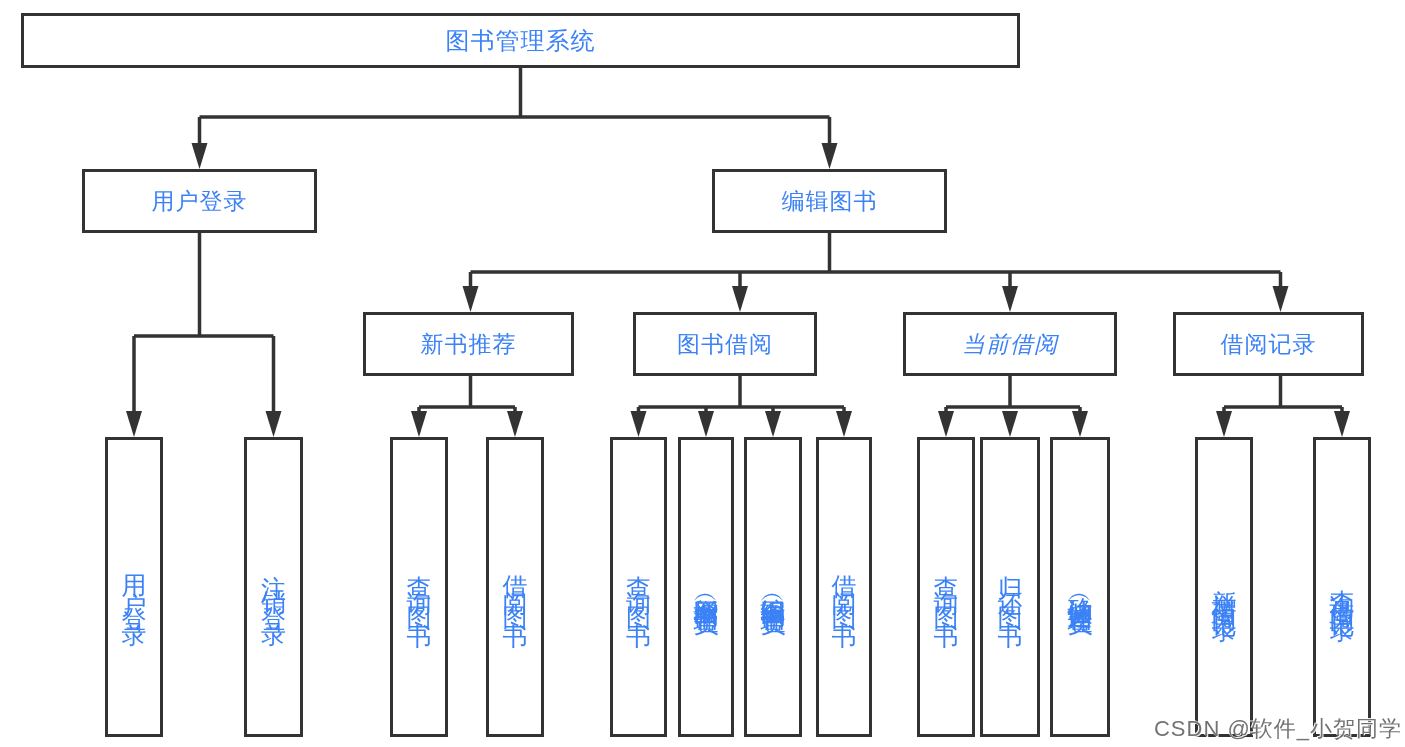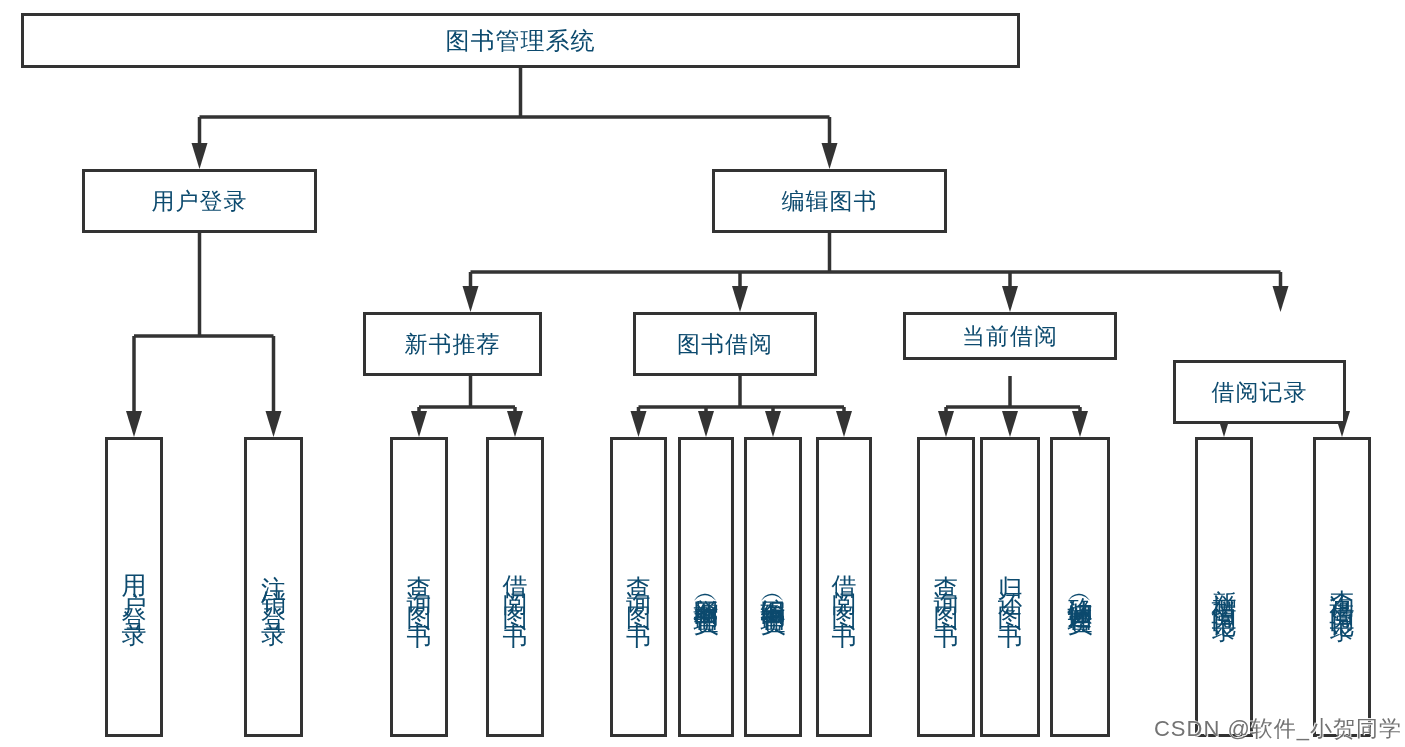--- a/index.html
+++ b/index.html
@@ -24,21 +24,21 @@
   }
   #connectors polygon { fill: #333333; stroke: none; }
   .node {
     position: absolute;
     box-sizing: border-box;
     border: 3px solid #333333;
     background: #ffffff;
     display: flex;
     align-items: center;
     justify-content: center;
-    color: #0c4a6e;
+    color: #3b82f6;
   }
   .node.h {
     font-size: 23px;
     letter-spacing: 1px;
     white-space: nowrap;
   }
   .node.root-box { font-size: 24px; }
   .node.v {
     writing-mode: vertical-rl;
     text-orientation: mixed;
@@ -124,24 +124,24 @@
     <path d="M1342 407 V413"></path>
     <polygon points="1216,411 1232,411 1224,437"></polygon>
     <polygon points="1334,411 1350,411 1342,437"></polygon>
   </svg>
 
   <div class="node h root-box" style="left:21px; top:13px; width:999px; height:55px;">图书管理系统</div>
 
   <div class="node h" style="left:82px; top:169px; width:235px; height:64px;">用户登录</div>
   <div class="node h" style="left:712px; top:169px; width:235px; height:64px;">编辑图书</div>
 
-  <div class="node h" style="left:363px; top:312px; width:179px; height:64px;">新书推荐</div>
+  <div class="node h" style="left:363px; top:312px; width:211px; height:64px;">新书推荐</div>
   <div class="node h" style="left:633px; top:312px; width:184px; height:64px;">图书借阅</div>
-  <div class="node h" style="left:903px; top:312px; width:214px; height:48px;">当前借阅</div>
-  <div class="node h" style="left:1173px; top:312px; width:173px; height:64px;margin-top:48px;">借阅记录</div>
+  <div class="node h" style="left:903px; top:312px; width:214px; height:64px;font-style:italic;">当前借阅</div>
+  <div class="node h" style="left:1173px; top:312px; width:191px; height:64px;">借阅记录</div>
 
   <div class="node v ls-lg" style="left:105px; top:437px; width:58px; height:300px;">用户登录</div>
   <div class="node v ls-lg" style="left:244px; top:437px; width:59px; height:300px;">注销登录</div>
 
   <div class="node v ls-lg" style="left:390px; top:437px; width:58px; height:300px;">查询图书</div>
   <div class="node v ls-lg" style="left:486px; top:437px; width:58px; height:300px;">借阅图书</div>
 
   <div class="node v ls-lg" style="left:610px; top:437px; width:57px; height:300px;">查询图书</div>
   <div class="node v ls-sm" style="left:678px; top:437px; width:56px; height:300px;">新增图书（管理员）</div>
   <div class="node v ls-sm" style="left:744px; top:437px; width:58px; height:300px;">编辑图书（管理员）</div>

